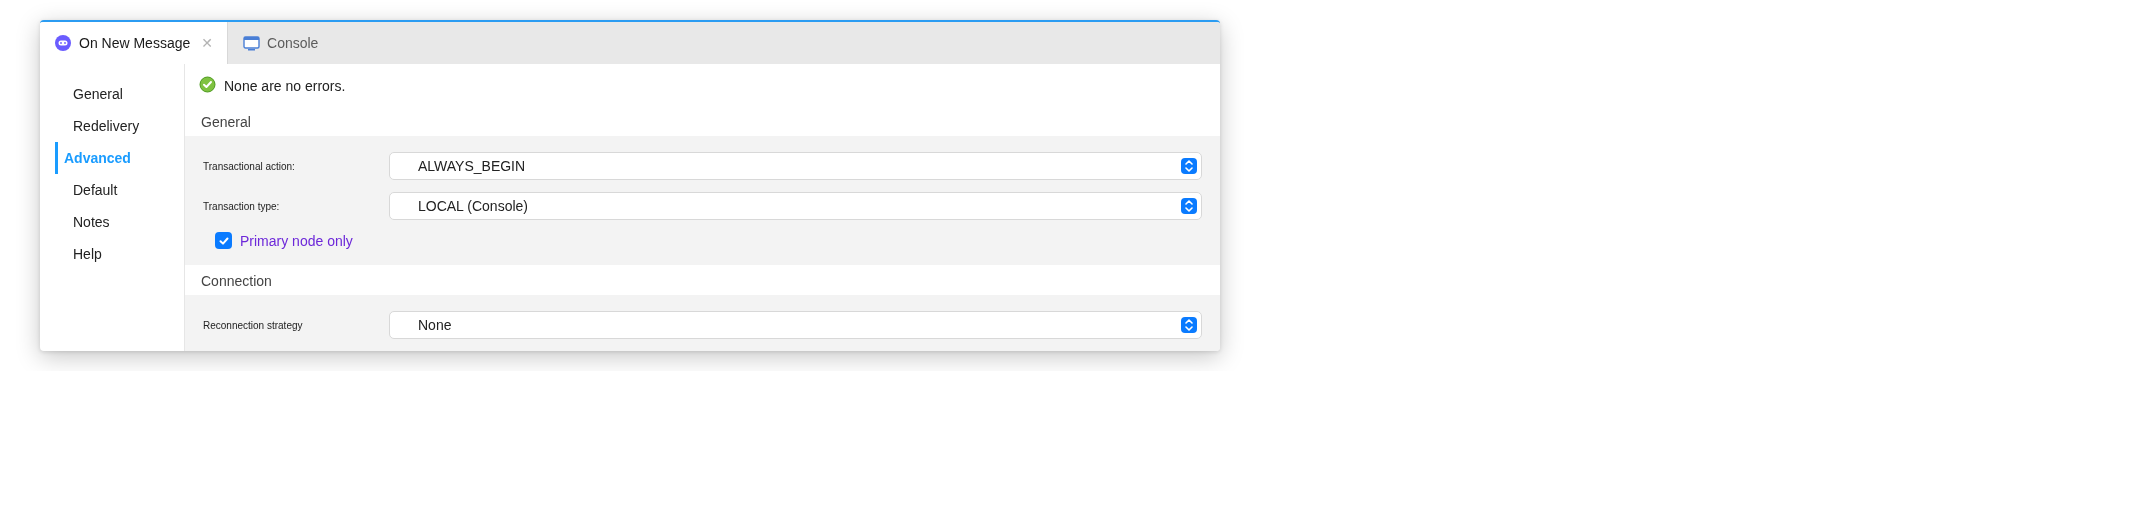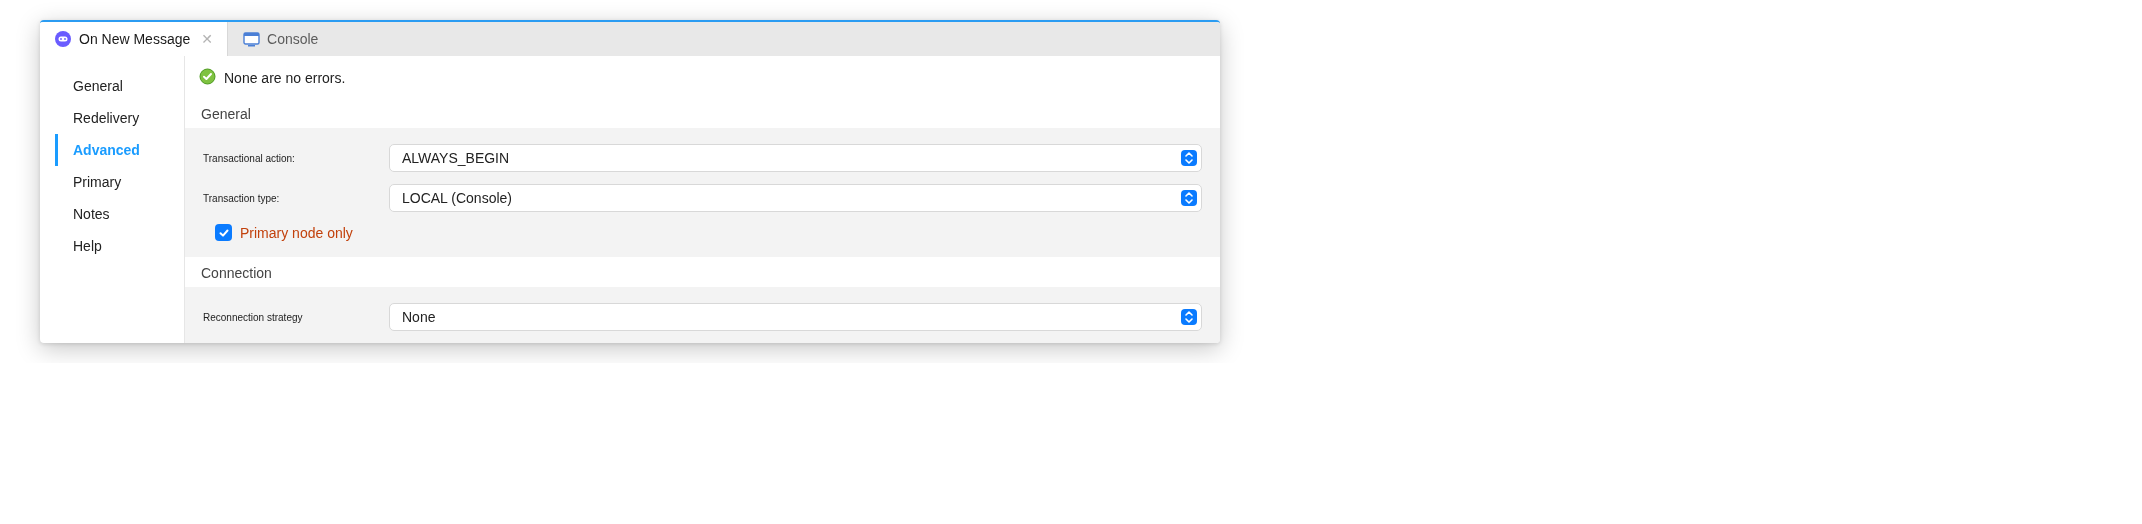--- a/index.html
+++ b/index.html
@@ -13,21 +13,21 @@
     border-radius: 4px;
     box-shadow: 0 6px 24px rgba(0,0,0,0.22), 0 1px 4px rgba(0,0,0,0.12);
     overflow: hidden;
     background: #fff;
     border-top: 2px solid #2b9cf2;
   }
   .tabbar {
     display: flex;
     align-items: stretch;
     background: #e8e8e8;
-    height: 34px;
+    height: 42px;
   }
   .tab {
     display: flex;
     align-items: center;
     gap: 7px;
     padding: 0 14px;
     font-size: 14px;
     color: #5c5c5c;
     cursor: default;
   }
@@ -55,21 +55,21 @@
   .side-item {
     padding: 8px 0 8px 18px;
     font-size: 14px;
     color: #222;
     cursor: default;
   }
   .side-item.active {
     color: #1a9cff;
     font-weight: 600;
     border-left: 3px solid #1a9cff;
-    padding-left: 15px;
+    padding-left: 6px;
   }
   .content {
     flex: 1;
     padding: 8px 0 0 0;
   }
   .status-row {
     display: flex;
     align-items: center;
     gap: 8px;
     padding: 4px 14px 10px 14px;
@@ -99,21 +99,21 @@
   }
   .select {
     flex: 1;
     display: flex;
     align-items: center;
     justify-content: space-between;
     background: #fff;
     border: 1px solid #d8d8d8;
     border-radius: 5px;
     height: 28px;
-    padding: 0 4px 0 12px;
+    padding: 0 4px 0 28px;
     font-size: 14px;
     color: #222;
   }
   .select-toggle {
     width: 16px;
     height: 16px;
     background: #0a7bff;
     border-radius: 4px;
     display:flex;
     flex-direction:column;
@@ -121,21 +121,21 @@
     justify-content:center;
     gap:0;
   }
   .select-toggle svg{display:block}
   .checkbox-row {
     display: flex;
     align-items: center;
     gap: 8px;
     padding: 6px 0 2px 12px;
     font-size: 14px;
-    color: #c2410c;
+    color: #6d28d9;
   }
   .checkbox {
     width: 17px;
     height: 17px;
     background: #0a7bff;
     border-radius: 4px;
     display:flex;
     align-items:center;
     justify-content:center;
   }
@@ -169,21 +169,21 @@
       <span>Console</span>
     </div>
   </div>
 
   <div class="body">
 
     <div class="sidebar">
       <div class="side-item">General</div>
       <div class="side-item">Redelivery</div>
       <div class="side-item active">Advanced</div>
-      <div class="side-item">Primary</div>
+      <div class="side-item">Default</div>
       <div class="side-item">Notes</div>
       <div class="side-item">Help</div>
     </div>
 
     <div class="content">
 
       <div class="status-row">
         <span>
           <svg width="17" height="17" viewBox="0 0 17 17">
             <circle cx="8.5" cy="8.5" r="7.5" fill="#7fc241" stroke="#4c9a1f"></circle>

